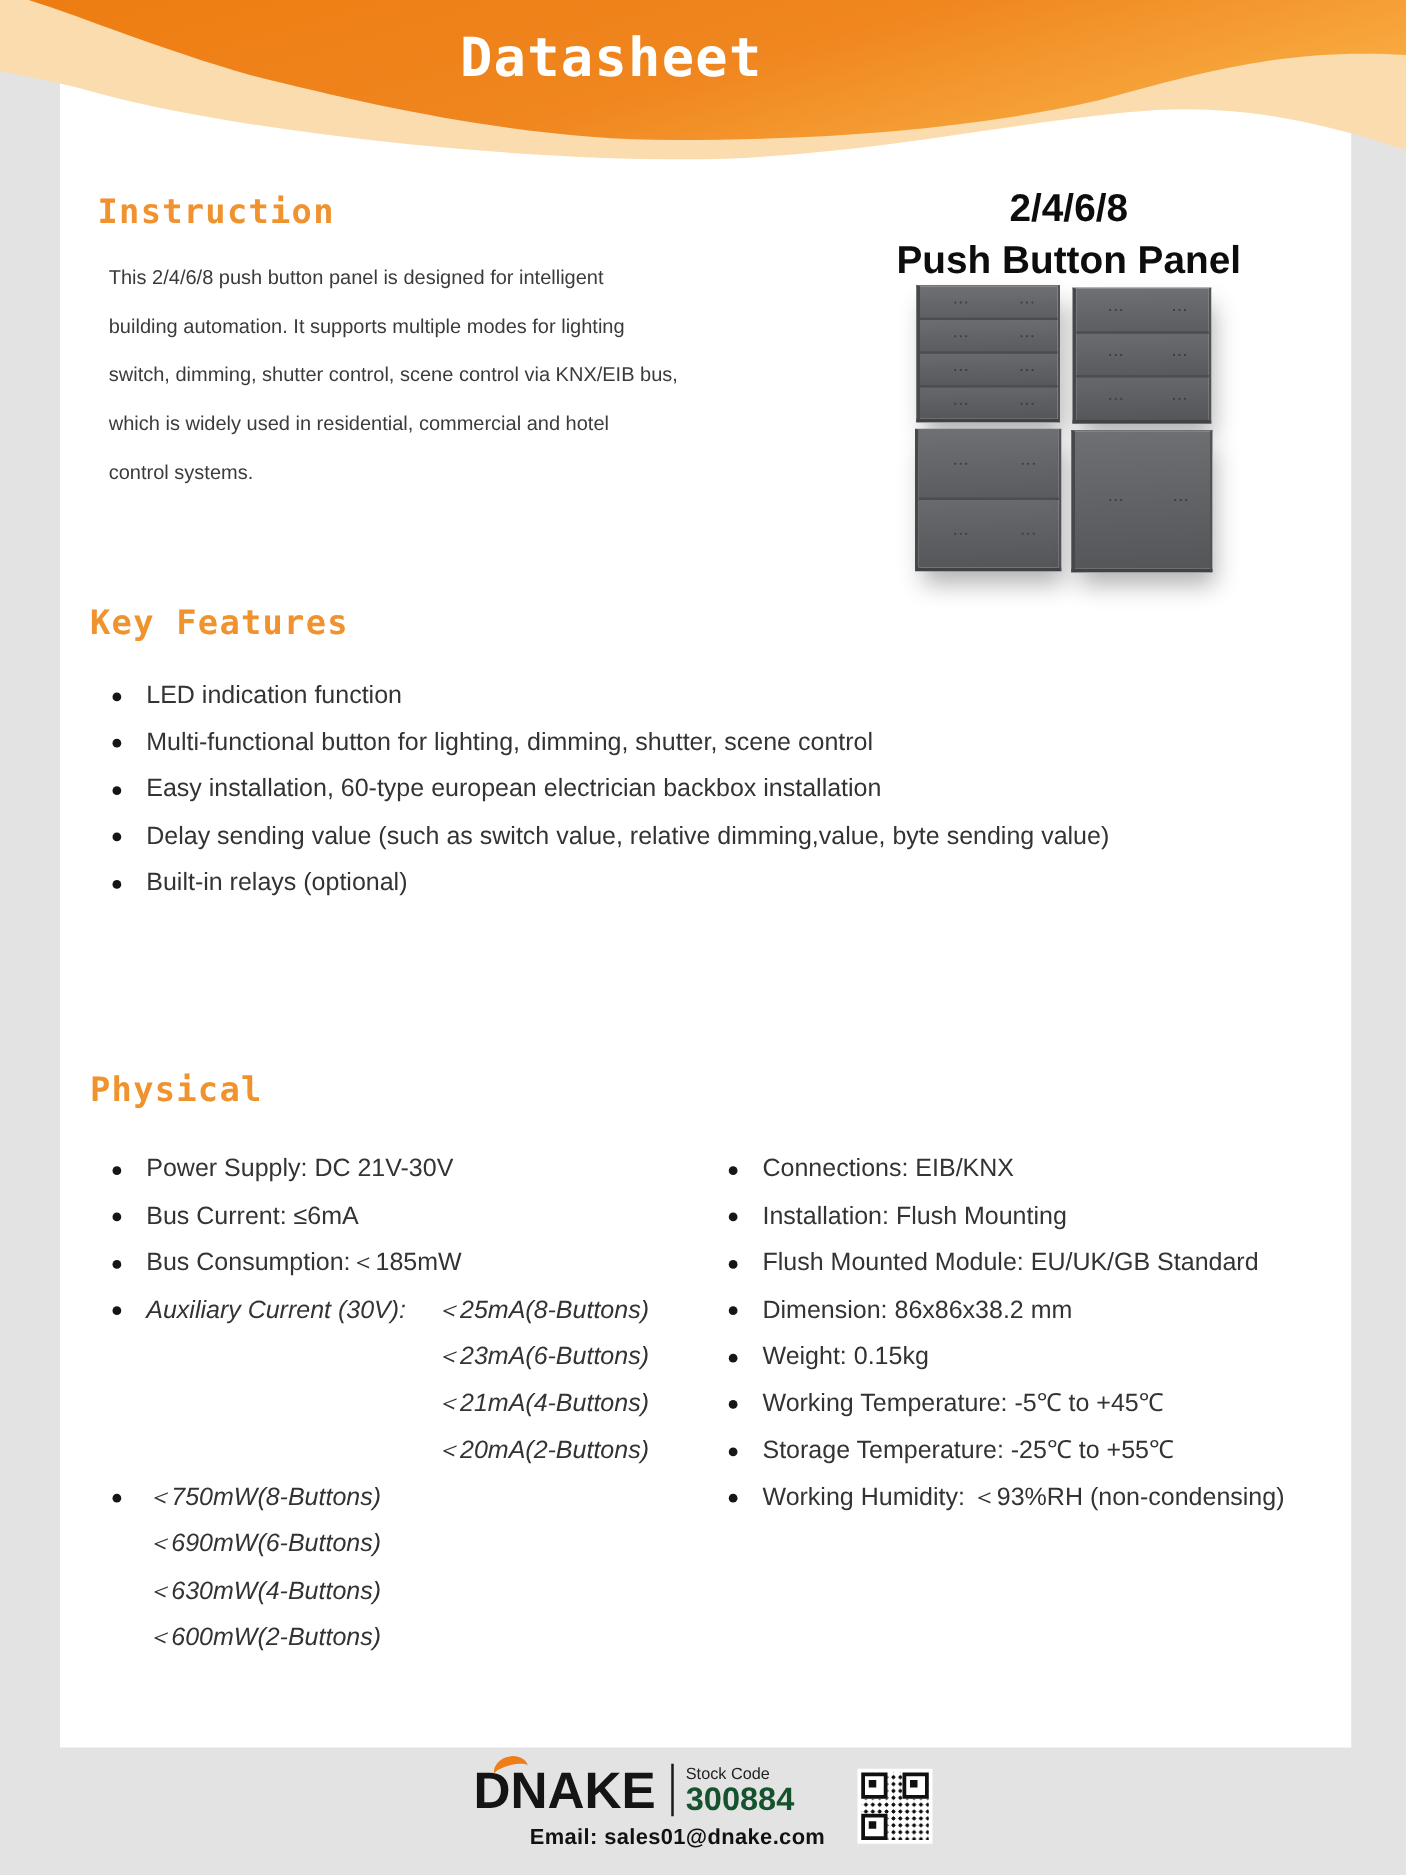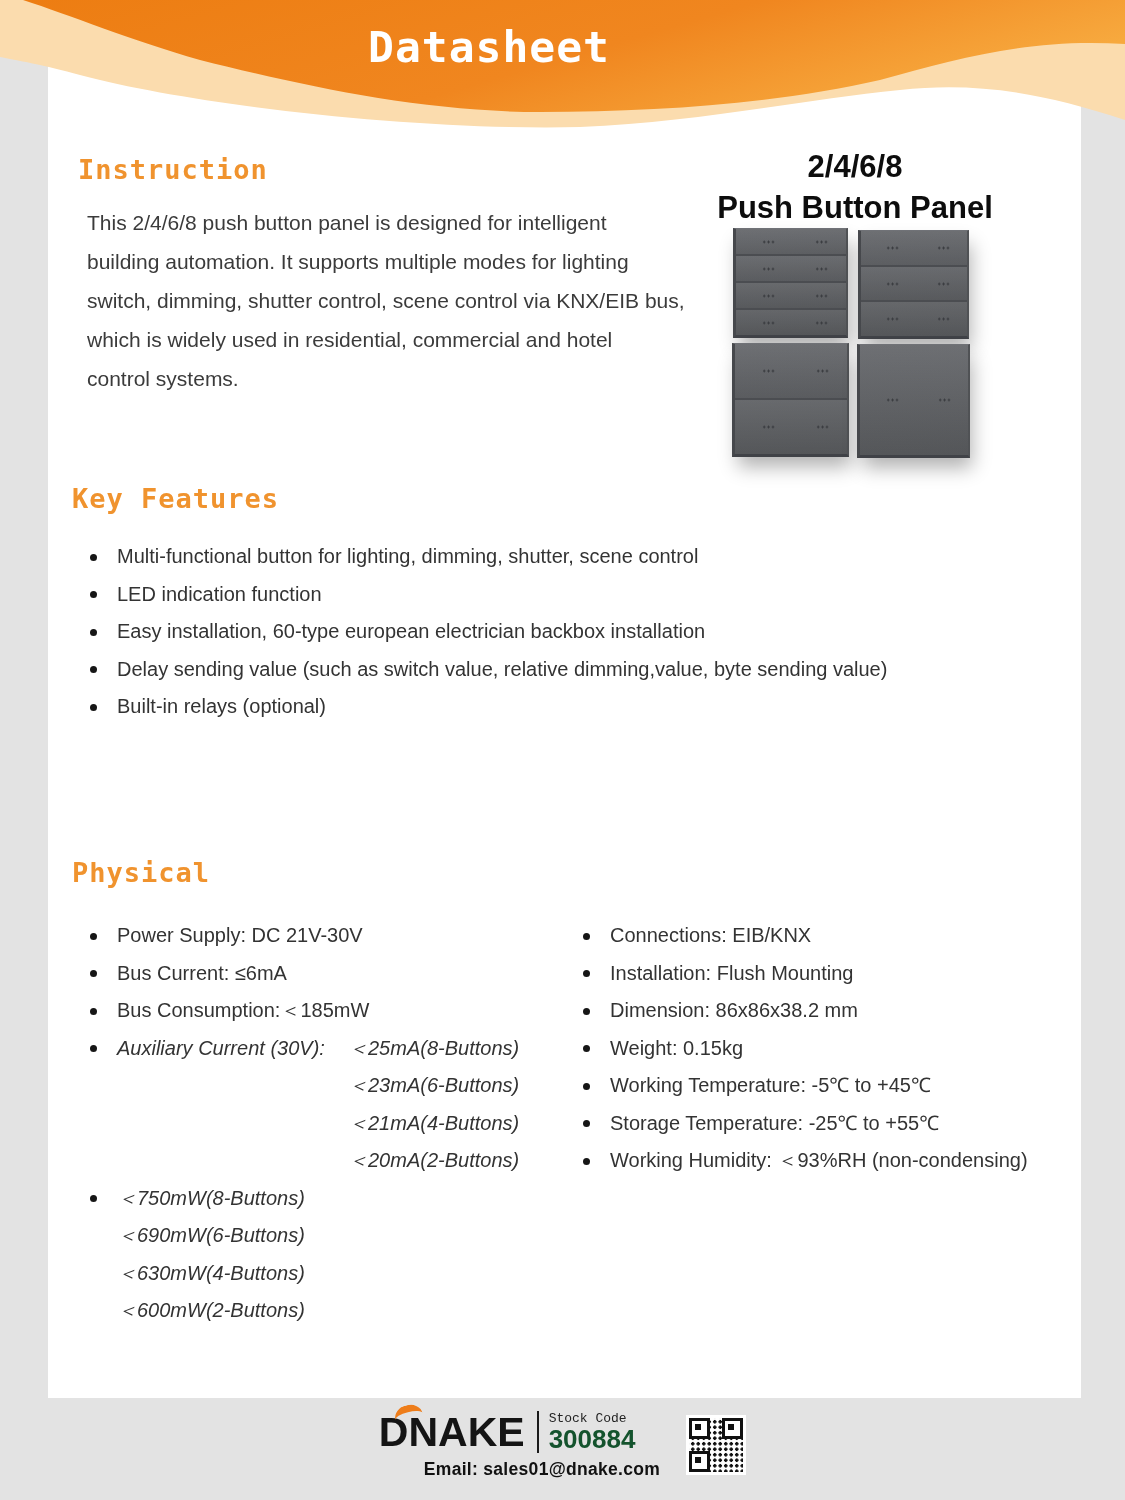--- a/index.html
+++ b/index.html
@@ -16,21 +16,21 @@
     color:#ffffff;letter-spacing:1px;
   }
   .sec-heading{
     position:absolute;z-index:3;
     font-family:"DejaVu Sans Mono",monospace;font-weight:bold;font-size:27px;
     color:#F0932E;letter-spacing:1px;white-space:nowrap;
   }
   #instruction-heading{left:78px;top:154px;}
   #instruction-body{
     position:absolute;left:87px;top:203px;width:650px;z-index:3;
-    font-size:21px;line-height:39px;color:#3b3b3b;white-space:pre-line;
+    font-size:16px;line-height:39px;color:#3b3b3b;white-space:pre-line;
   }
   #product-title{
     position:absolute;left:690px;top:146px;width:330px;z-index:3;text-align:center;
     font-weight:bold;font-size:31px;line-height:41px;color:#0d0d0d;
   }
   
   .panel{
     position:absolute;z-index:3;display:flex;flex-direction:column;
     background:linear-gradient(175deg,#66686c,#595b5e);
     border-left:3px solid #46484c;border-right:2px solid #505255;
@@ -73,21 +73,21 @@
   .brand-row{display:flex;align-items:center;}
   .logo{
     position:relative;font-weight:bold;font-size:41px;line-height:34px;color:#141414;
     letter-spacing:0px;
   }
   .logo-swoosh{
     position:absolute;top:-10px;left:16px;width:28px;height:16px;
     border-top:7px solid #EE7D1A;border-radius:50%;transform:rotate(-14deg);
   }
   .stock{border-left:2px solid #1a1a1a;margin-left:12px;padding-left:10px;}
-  .stock-label{font-size:13px;line-height:15px;color:#222222;font-family:Liberation Mono, monospace;}
+  .stock-label{font-size:13px;line-height:15px;color:#222222;}
   .stock-code{font-size:26px;line-height:27px;font-weight:bold;color:#14532d;}
   .email{font-size:17.5px;font-weight:bold;color:#111111;margin-top:6px;letter-spacing:0.3px;margin-left:45px;}
   .qr{margin-left:26px;margin-top:4px;width:60px;height:60px;background:#ffffff;position:relative;}
   .qr-dots{
     position:absolute;inset:3px;
     background-image:radial-gradient(#101010 1.5px,transparent 1.7px);
     background-size:5.5px 5.5px;background-position:1px 1px;
   }
   .finder{position:absolute;width:15px;height:15px;border:3px solid #101010;background:#ffffff;}
   .finder::after{content:"";position:absolute;left:3px;top:3px;width:6px;height:6px;background:#101010;}
@@ -168,22 +168,22 @@
 </div>
 <div class="panel" id="panel-2">
   <div class="prow">
       <span class="pdots l"></span>
       <span class="pdots r"></span>
     </div>
 </div>
 
 <div class="sec-heading" id="kf-heading">Key Features</div>
 <ul id="kf-list">
+  <li class="b-item">LED indication function</li>
   <li class="b-item">Multi-functional button for lighting, dimming, shutter, scene control</li>
-  <li class="b-item">LED indication function</li>
   <li class="b-item">Easy installation, 60-type european electrician backbox installation</li>
   <li class="b-item">Delay sending value (such as switch value, relative dimming,value, byte sending value)</li>
   <li class="b-item">Built-in relays (optional)</li>
 </ul>
 
 <div class="sec-heading" id="phys-heading">Physical</div>
 
 <ul id="phys-left">
   <li class="b-item">Power Supply: DC 21V-30V</li>
   <li class="b-item">Bus Current: ≤6mA</li>
@@ -203,20 +203,21 @@
       <span>＜690mW(6-Buttons)</span>
       <span>＜630mW(4-Buttons)</span>
       <span>＜600mW(2-Buttons)</span>
     </span>
   </li>
 </ul>
 
 <ul id="phys-right">
   <li class="b-item">Connections: EIB/KNX</li>
   <li class="b-item">Installation: Flush Mounting</li>
+  <li class="b-item">Flush Mounted Module: EU/UK/GB Standard</li>
   <li class="b-item">Dimension: 86x86x38.2 mm</li>
   <li class="b-item">Weight: 0.15kg</li>
   <li class="b-item">Working Temperature: -5℃ to +45℃</li>
   <li class="b-item">Storage Temperature: -25℃ to +55℃</li>
   <li class="b-item">Working Humidity: ＜93%RH (non-condensing)</li>
 </ul>
 
 <div id="footer">
   <div class="f-inner">
     <div class="f-left">

